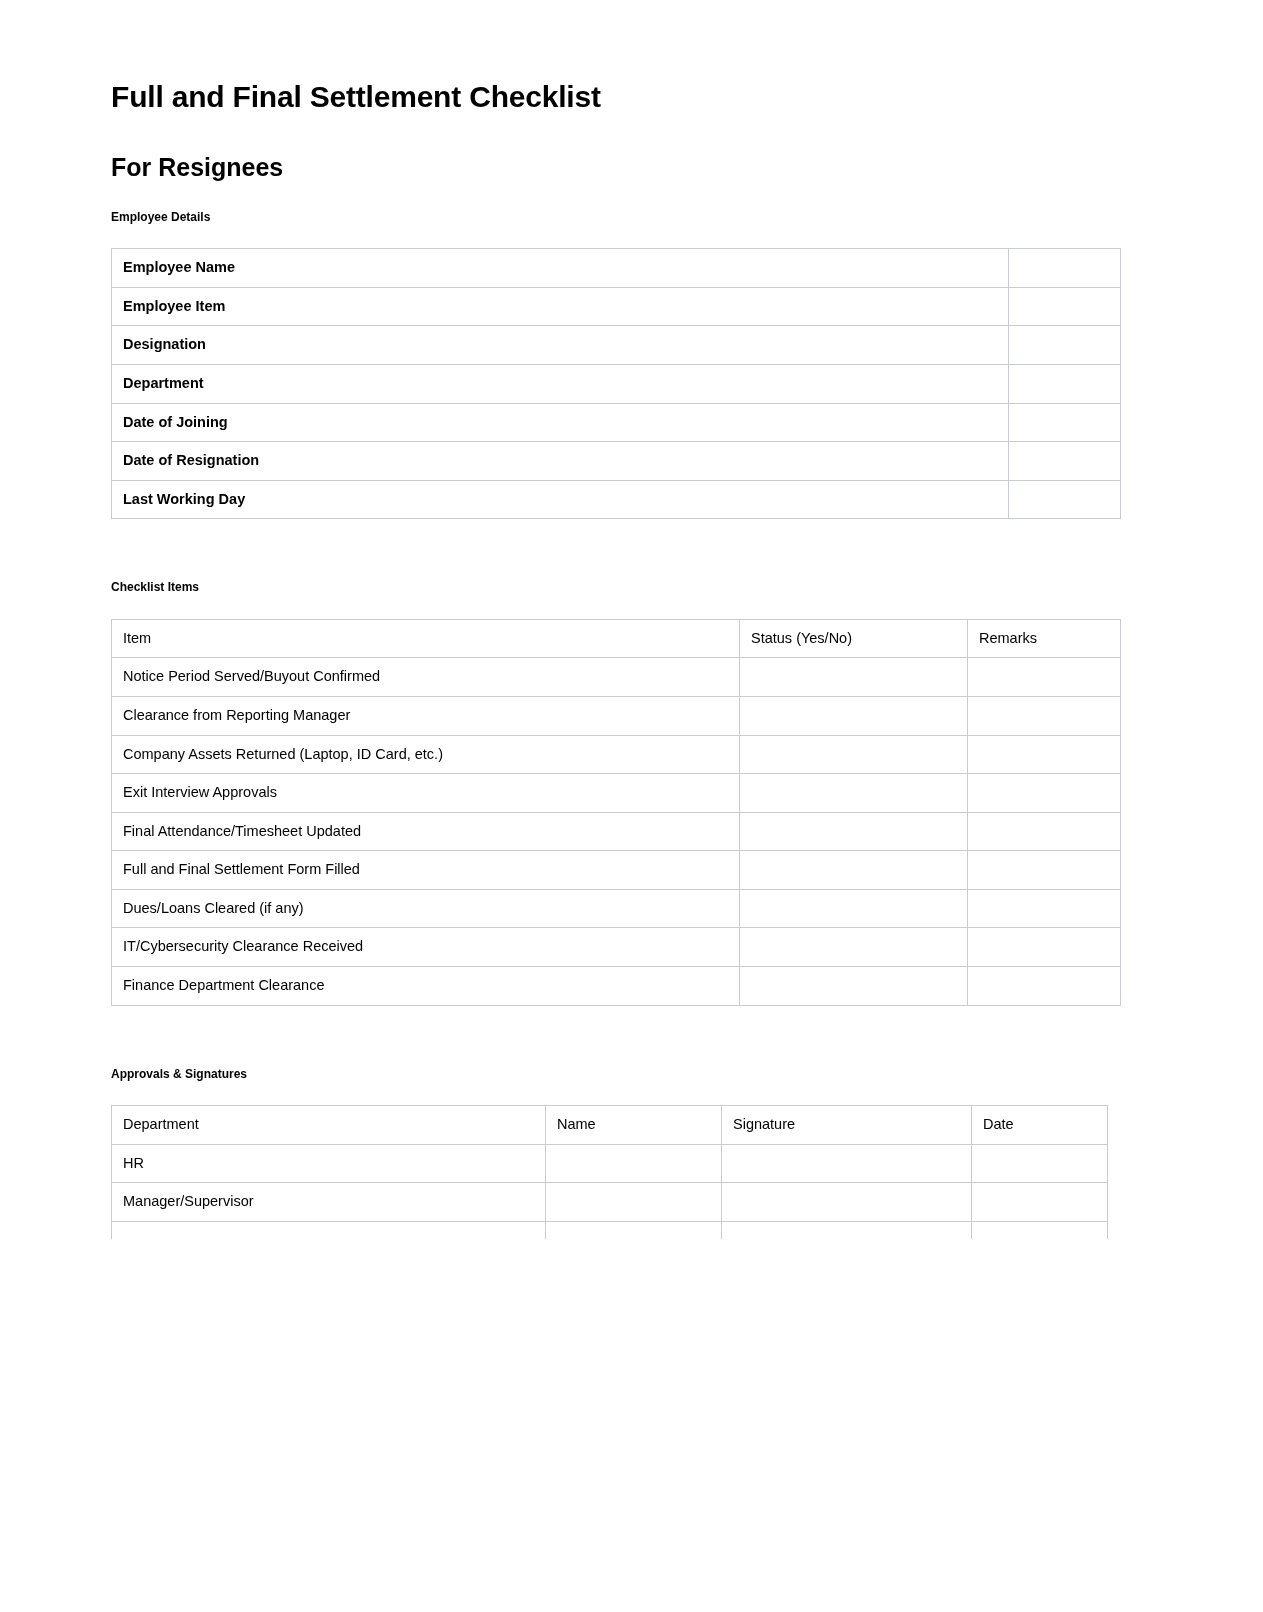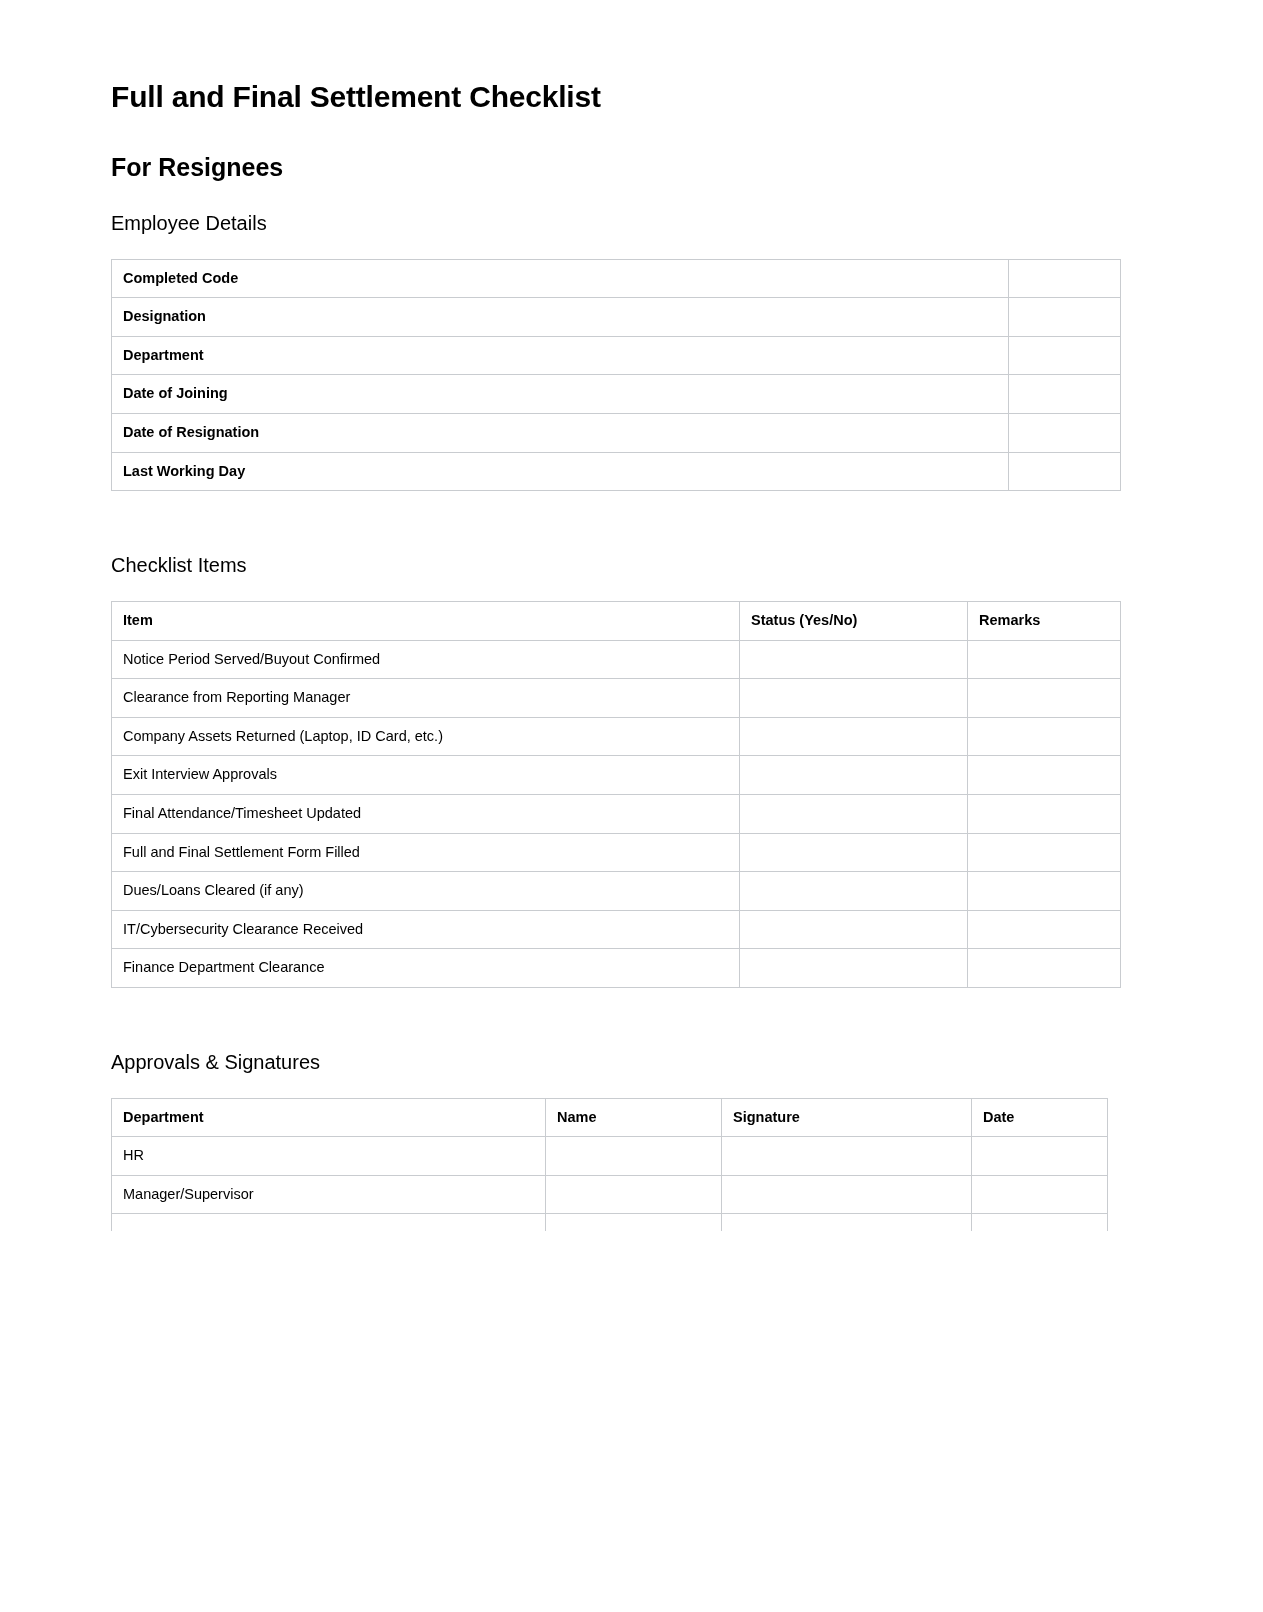--- a/index.html
+++ b/index.html
@@ -28,22 +28,22 @@
     margin: 0 0 0 0;
     line-height: 1.25;
   }
   .doc-subtitle {
     font-size: 25px;
     font-weight: bold;
     margin: 36px 0 0 0;
     line-height: 1.25;
   }
   .section-label {
-    font-size: 20px;
-    font-weight: normal;
+    font-size: 12px;
+    font-weight: bold;
     margin: 27px 0 0 0;
     line-height: 1.3;
   }
   table {
     border-collapse: collapse;
     width: 1009px;
     table-layout: fixed;
     margin-top: 23px;
   }
   table.approvals {
@@ -53,21 +53,21 @@
     border: 1px solid #c9ccd0;
     padding: 9px 11px;
     font-size: 14.5px;
     text-align: left;
     vertical-align: middle;
     height: 19px;
     line-height: 1.35;
     word-wrap: break-word;
   }
   th {
-    font-weight: bold;
+    font-weight: normal;
   }
   td.label-cell {
     font-weight: bold;
   }
   td.plain-cell {
     font-weight: normal;
   }
   .spacer-med { height: 34px; }
   .cut-row td {
     border-bottom: none;
@@ -87,21 +87,25 @@
 
   <div class="section-label">Employee Details</div>
 
   <table class="employee-details">
     <colgroup>
       <col style="width:897px">
       <col style="width:112px">
     </colgroup>
     <tbody>
       <tr>
-        <td class="label-cell">Completed Code</td>
+        <td class="label-cell">Employee Name</td>
+        <td class="plain-cell"></td>
+      </tr>
+      <tr>
+        <td class="label-cell">Employee Item</td>
         <td class="plain-cell"></td>
       </tr>
       <tr>
         <td class="label-cell">Designation</td>
         <td class="plain-cell"></td>
       </tr>
       <tr>
         <td class="label-cell">Department</td>
         <td class="plain-cell"></td>
       </tr>

